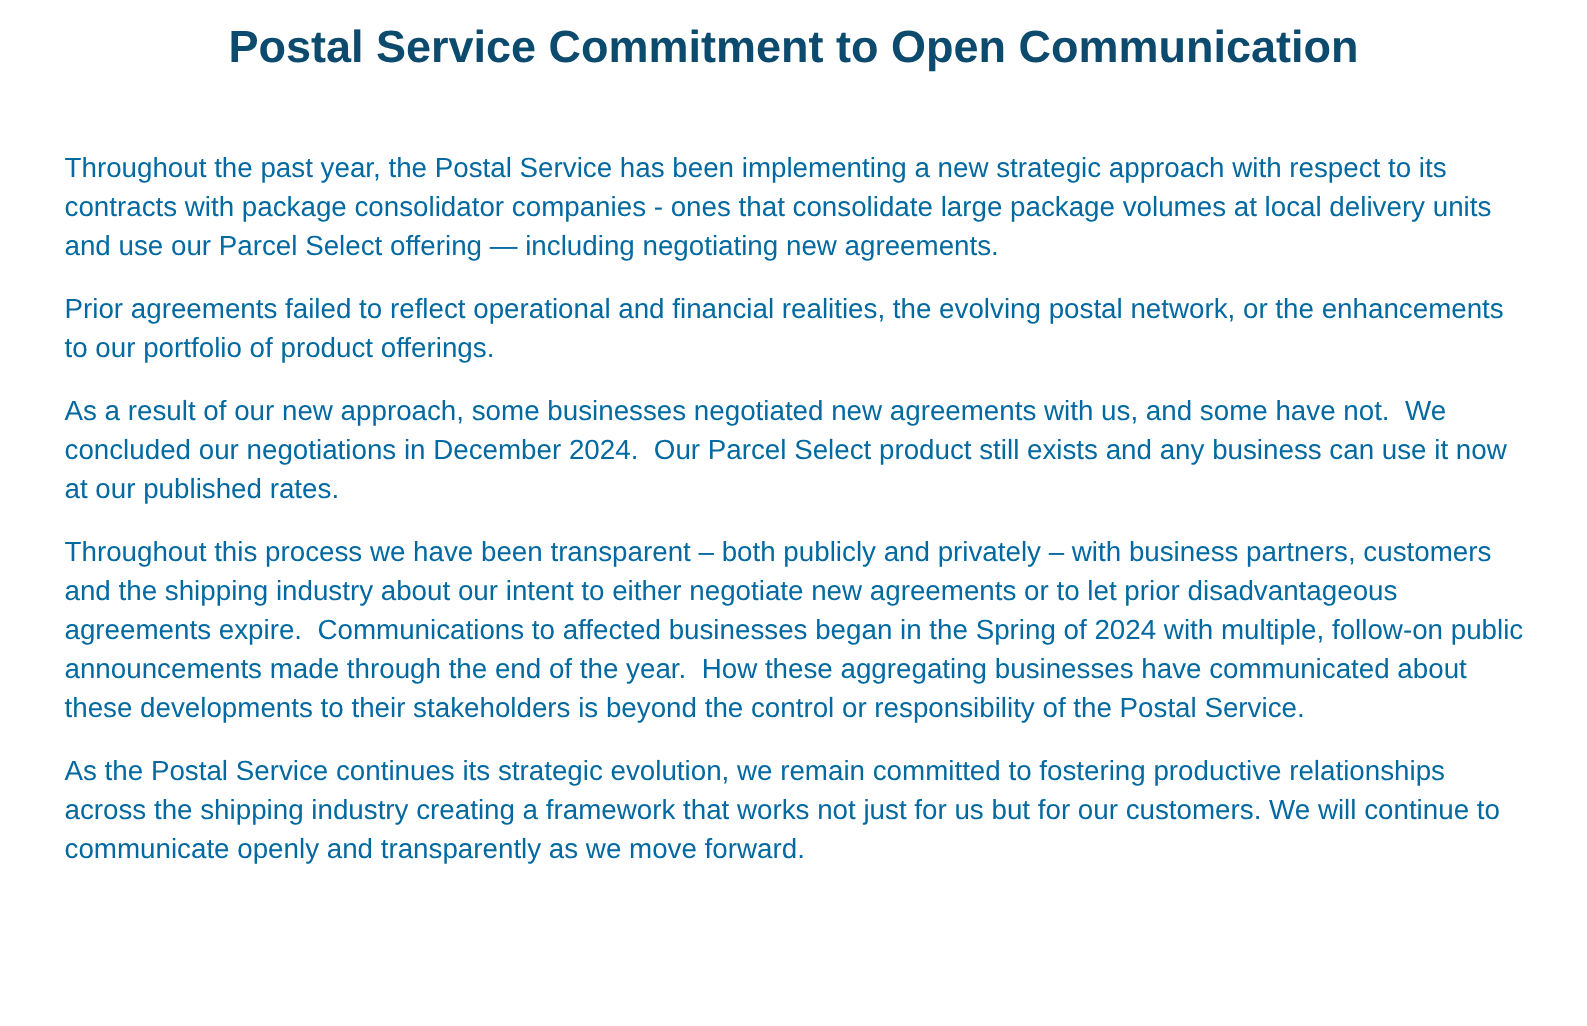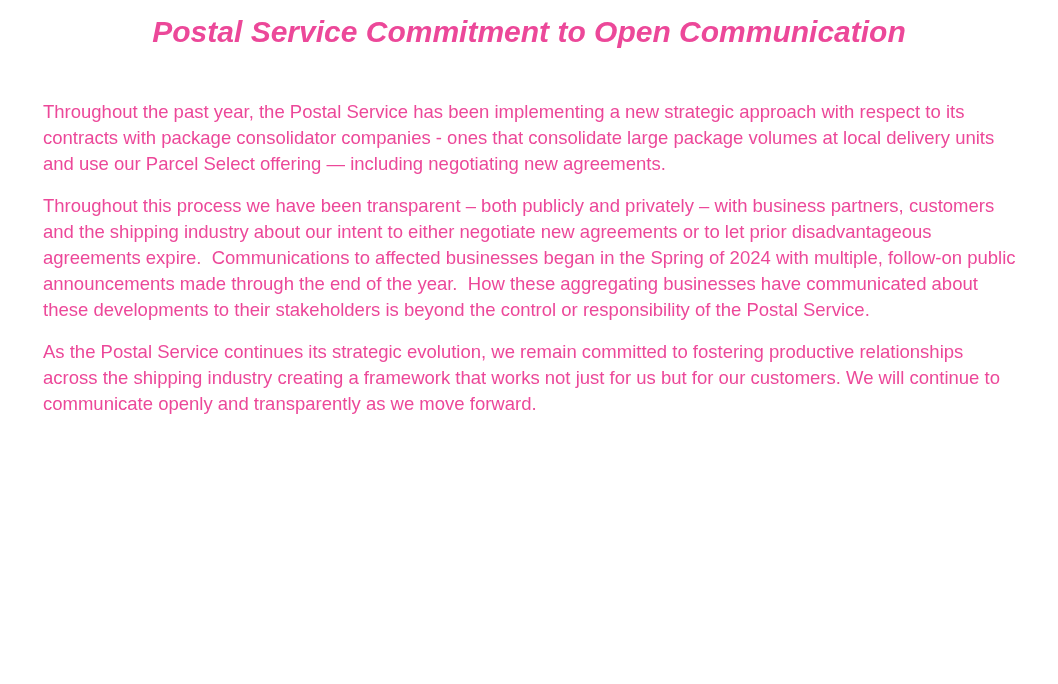--- a/index.html
+++ b/index.html
@@ -16,44 +16,45 @@
     box-sizing: border-box;
     padding-top: 13px;
     font-family: "Liberation Sans", "DejaVu Sans", sans-serif;
   }
   .doc-title {
     margin: 0 0 48px 0;
     text-align: center;
     font-size: 30px;
     font-weight: bold;
     line-height: 38px;
-    color: #ec4899;
+    color: #0c4a6e;
     letter-spacing: 0px;
-    font-style: italic;
   }
   .doc-body {
     padding: 0 40px 0 43px;
-    color: #ec4899;
+    color: #0369a1;
   }
   .doc-body p {
     margin: 0 0 16px 0;
     font-size: 18.5px;
     line-height: 26px;
     white-space: pre-wrap;
     text-align: left;
   }
 </style>
 </head>
 <body>
 
 <div class="page">
 
   <h1 class="doc-title">
     <div>Postal Service Commitment to Open Communication</div>
   </h1>
 
   <div class="doc-body">
     <p>Throughout the past year, the Postal Service has been implementing a new strategic approach with respect to its contracts with package consolidator companies - ones that consolidate large package volumes at local delivery units and use our Parcel Select offering — including negotiating new agreements.</p>
+    <p>Prior agreements failed to reflect operational and financial realities, the evolving postal network, or the enhancements to our portfolio of product offerings.</p>
+    <p>As a result of our new approach, some businesses negotiated new agreements with us, and some have not.  We concluded our negotiations in December 2024.  Our Parcel Select product still exists and any business can use it now at our published rates.</p>
     <p>Throughout this process we have been transparent – both publicly and privately – with business partners, customers and the shipping industry about our intent to either negotiate new agreements or to let prior disadvantageous agreements expire.  Communications to affected businesses began in the Spring of 2024 with multiple, follow-on public announcements made through the end of the year.  How these aggregating businesses have communicated about these developments to their stakeholders is beyond the control or responsibility of the Postal Service.</p>
     <p>As the Postal Service continues its strategic evolution, we remain committed to fostering productive relationships across the shipping industry creating a framework that works not just for us but for our customers. We will continue to communicate openly and transparently as we move forward.</p>
   </div>
 
 </div>
 
 </body></html>

